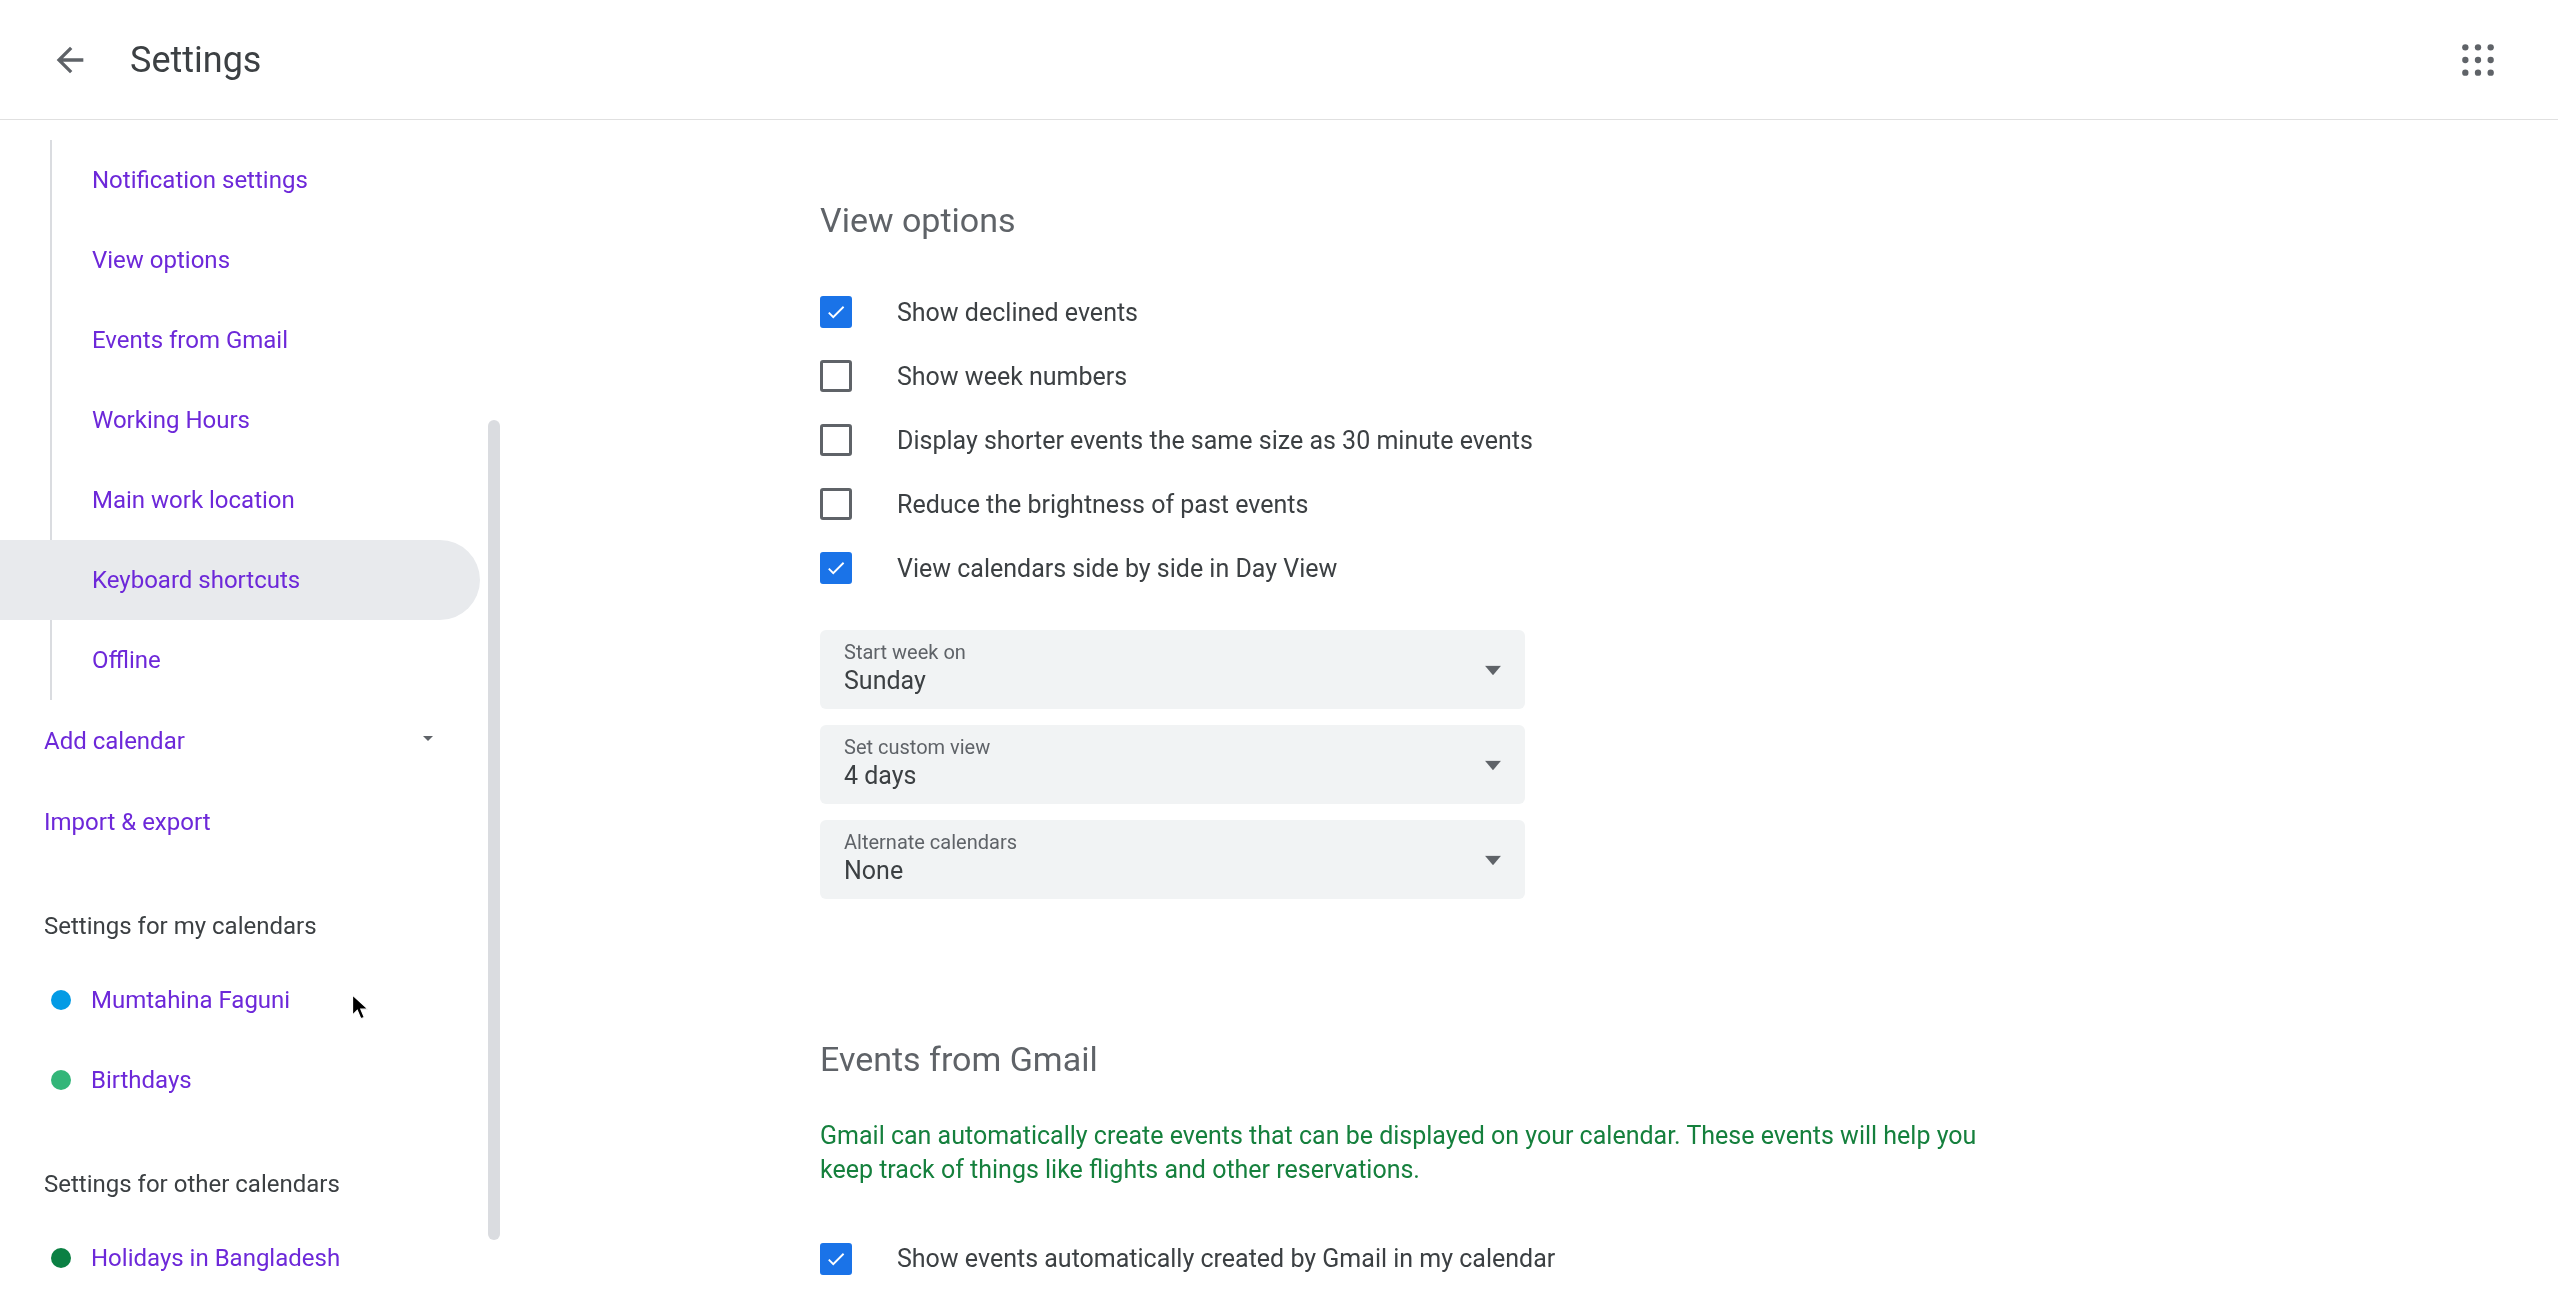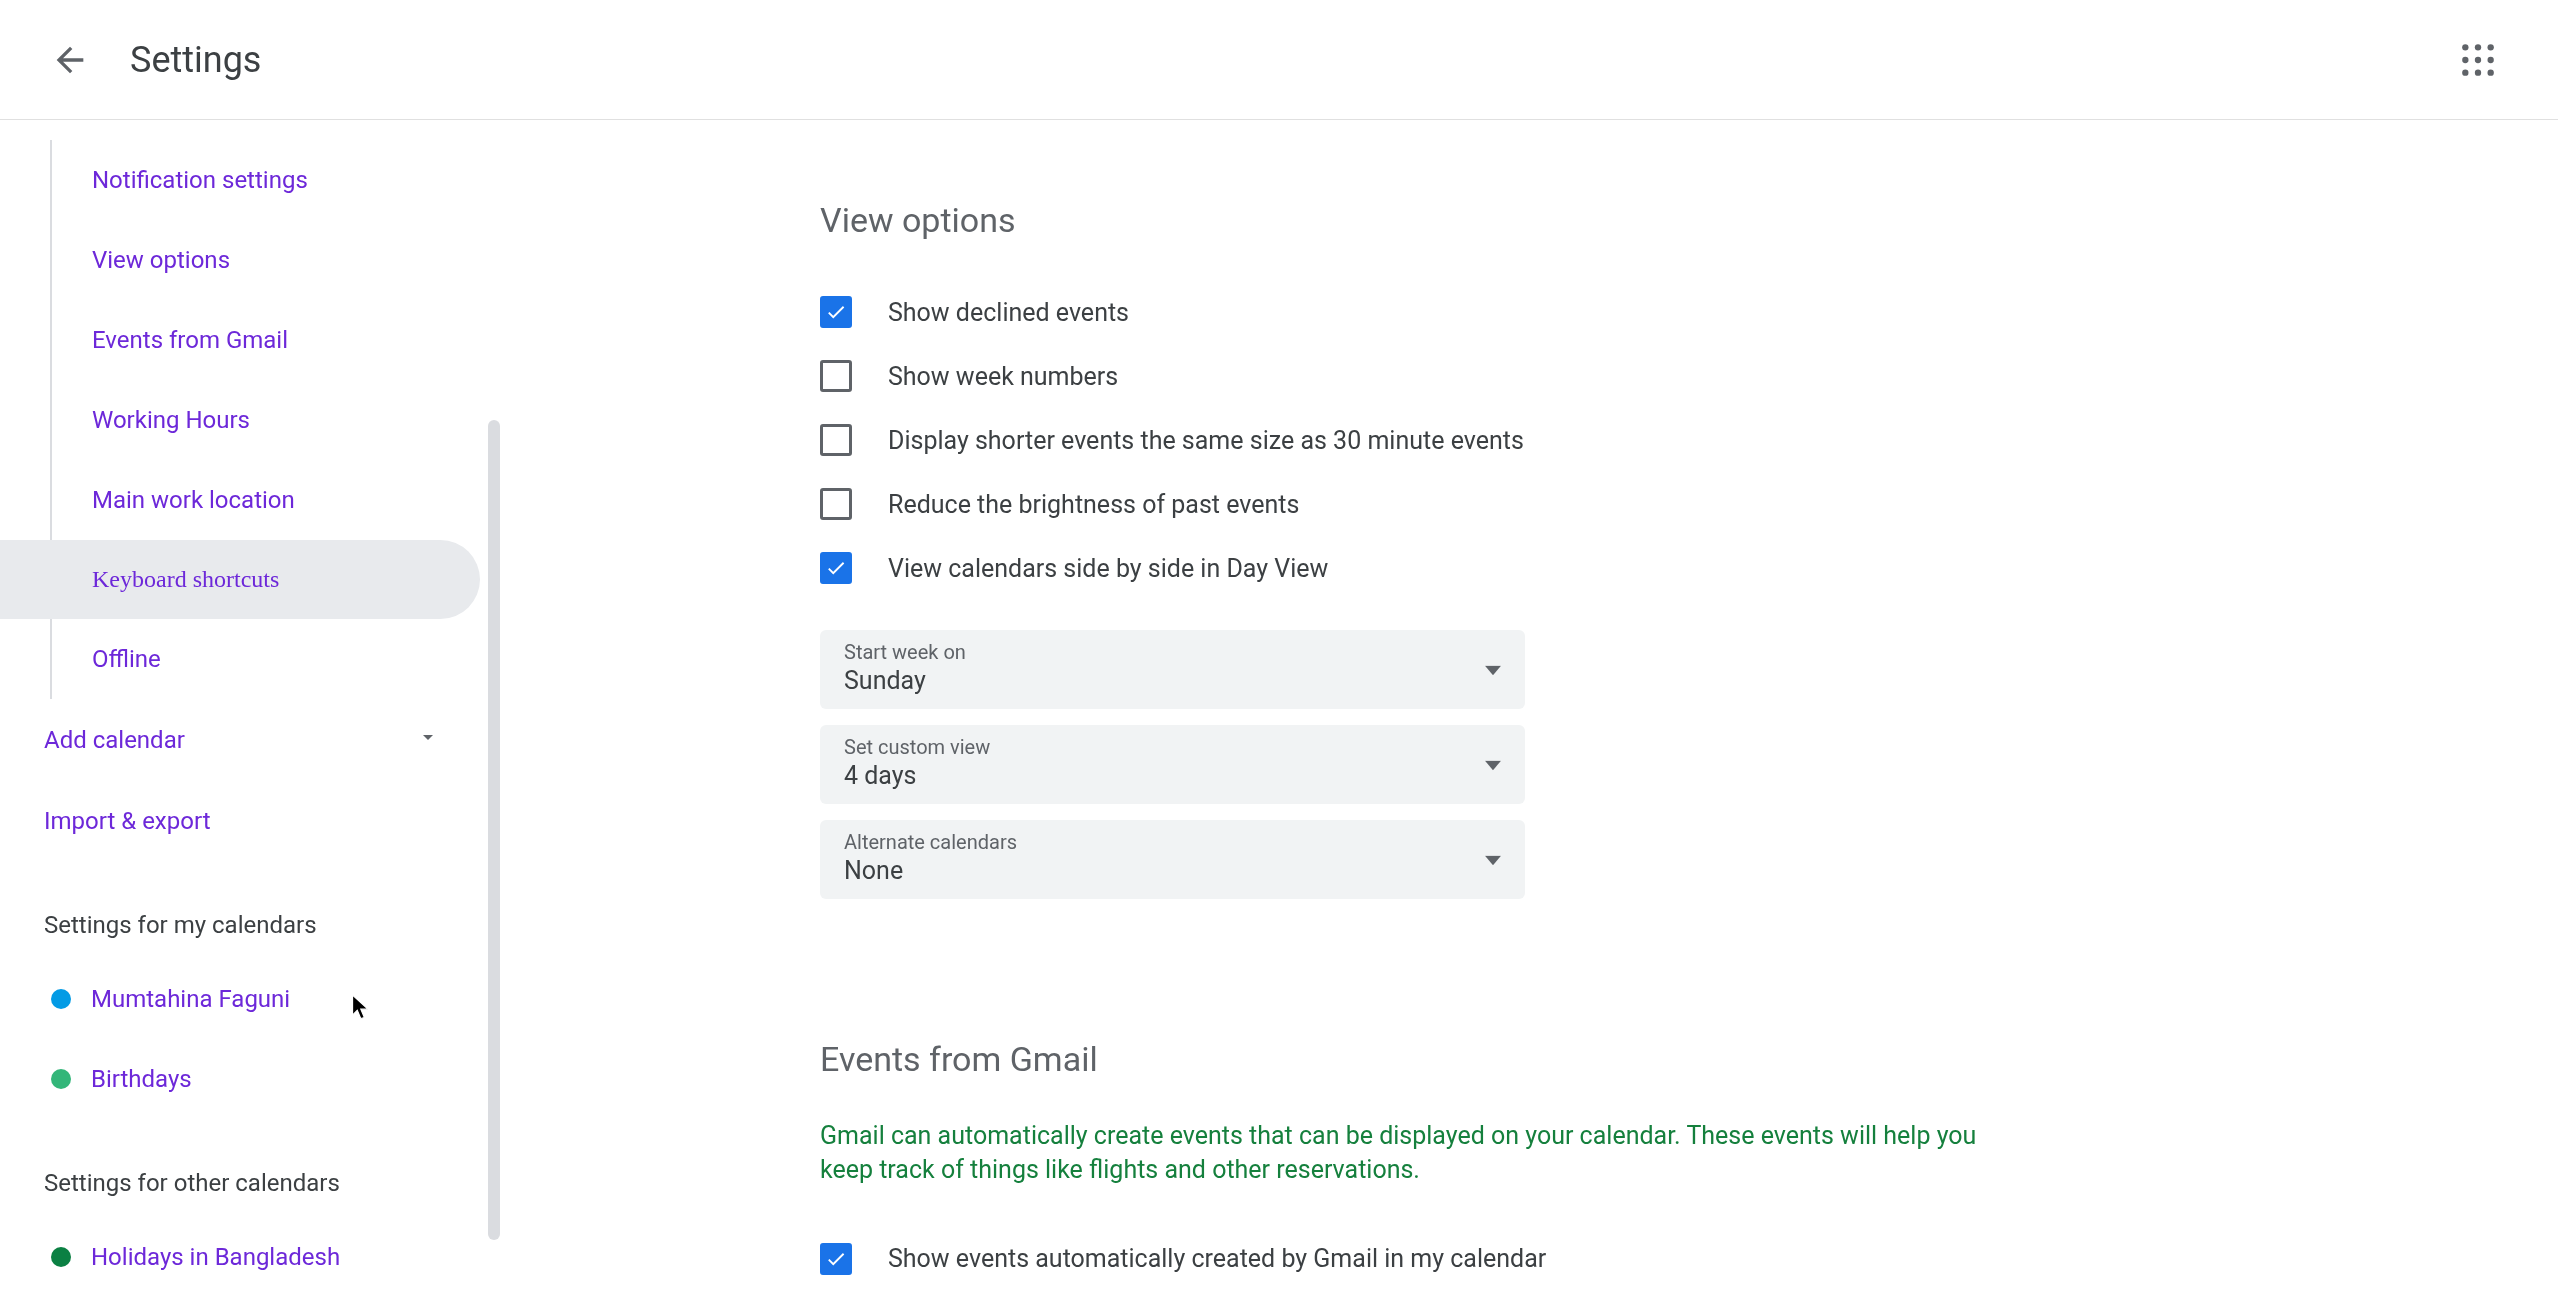--- a/index.html
+++ b/index.html
@@ -76,21 +76,20 @@
     justify-content: space-between;
     padding-right: 60px;
   }
   .nav-item { padding-left: 40px; }
   .nav-item.active {
     background: #e8eaed;
     border-radius: 0 40px 40px 0;
     margin-left: -52px;
     padding-left: 92px;
     width: 480px;
-    font-family: Liberation Serif, serif;
   }
   .nav-item-plain { padding-left: 44px; margin-left: 0; align-items: center; }
   .nav-section-header {
     font-weight: 400;
     color: #3c4043;
     padding-left: 44px;
     padding-top: 50px;
     padding-bottom: 20px;
     cursor: default;
   }
@@ -108,21 +107,21 @@
   }
   .section-title {
     font-size: 34px;
     color: #5f6368;
     font-weight: 400;
     margin-bottom: 40px;
   }
   .check-row {
     display: flex;
     align-items: center;
-    gap: 36px;
+    gap: 45px;
     padding: 16px 0;
   }
   .checkbox {
     width: 32px; height: 32px;
     border: 3px solid #5f6368;
     border-radius: 3px;
     display: flex; align-items: center; justify-content: center;
     cursor: pointer;
     flex-shrink: 0;
   }

